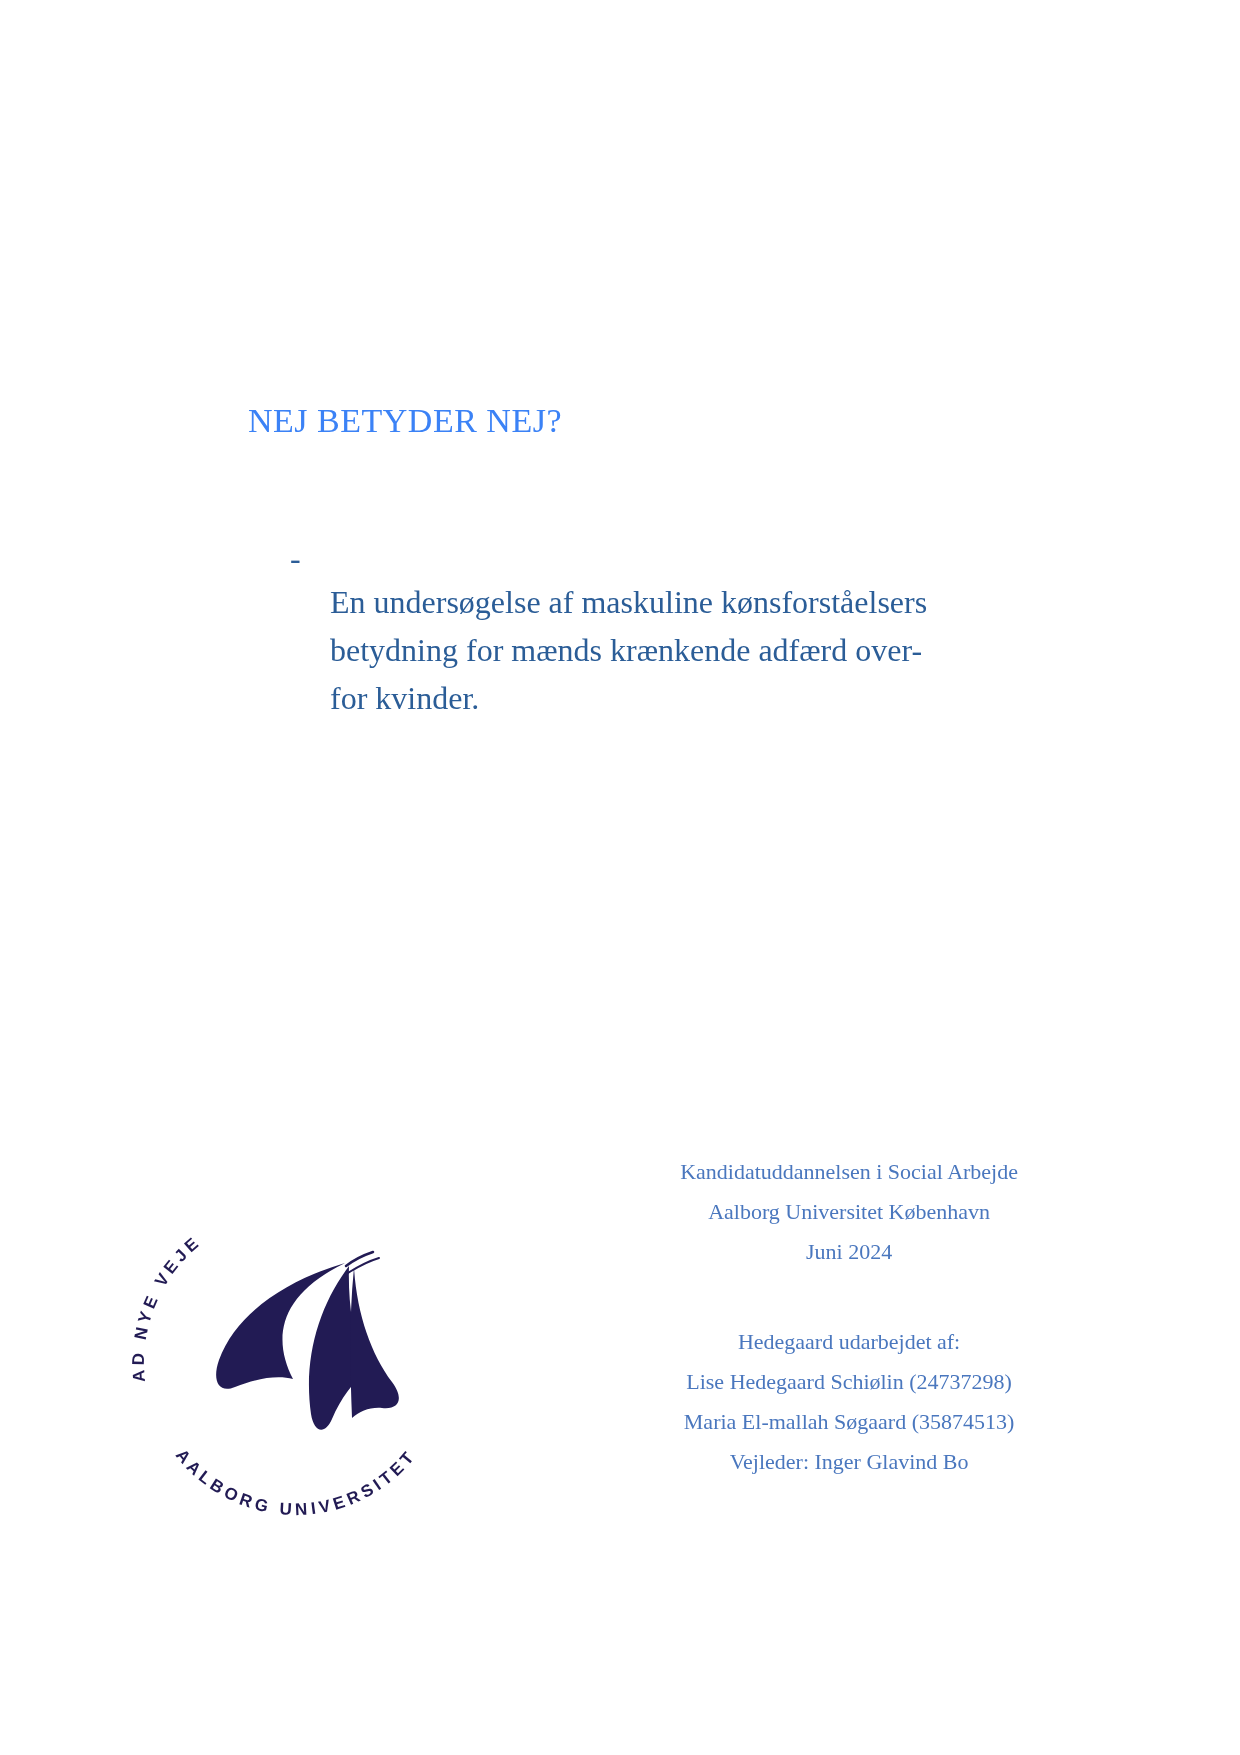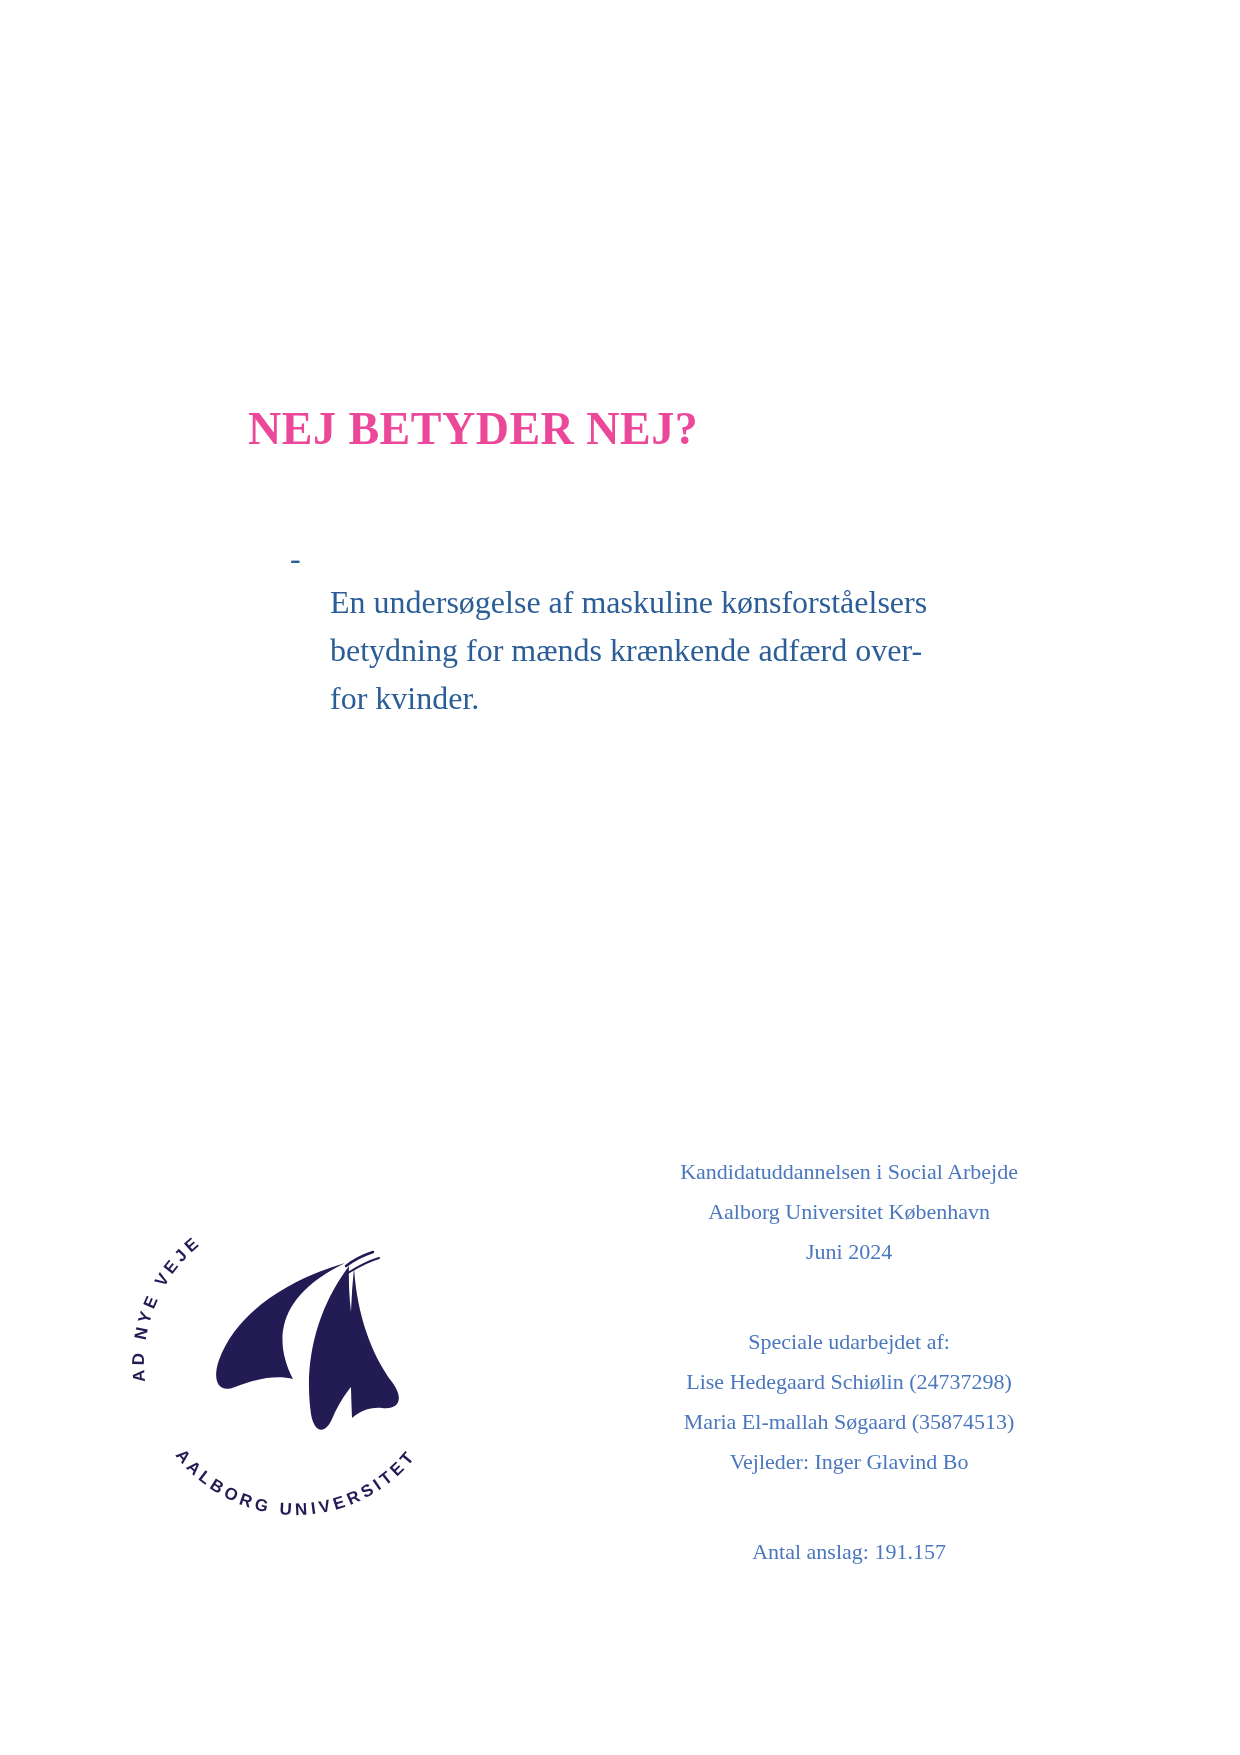--- a/index.html
+++ b/index.html
@@ -11,24 +11,24 @@
     background: #ffffff;
     overflow: hidden;
     font-family: "Liberation Serif", "DejaVu Serif", serif;
   }
 
   .doc-title {
     position: absolute;
     left: 248px;
     top: 402px;
     margin: 0;
-    font-size: 46px;
-    font-weight: bold;
+    font-size: 34px;
+    font-weight: normal;
     letter-spacing: 0.5px;
-    color: #ec4899;
+    color: #3b82f6;
     white-space: nowrap;
   }
 
   .subtitle {
     position: absolute;
     left: 290px;
     top: 534px;
     display: flex;
     align-items: flex-start;
     color: #2b5d97;
@@ -82,25 +82,24 @@
       <div>En undersøgelse af maskuline kønsforståelsers</div>
       <div>betydning for mænds krænkende adfærd over-</div>
       <div>for kvinder.</div>
     </div>
   </div>
 
   <div class="info-block">
     <div>Kandidatuddannelsen i Social Arbejde</div>
     <div>Aalborg Universitet København</div>
     <div>Juni 2024</div>
-    <div class="gap-before">Speciale udarbejdet af:</div>
+    <div class="gap-before">Hedegaard udarbejdet af:</div>
     <div>Lise Hedegaard Schiølin (24737298)</div>
     <div>Maria El-mallah Søgaard (35874513)</div>
     <div>Vejleder: Inger Glavind Bo</div>
-    <div class="gap-before">Antal anslag: 191.157</div>
   </div>
 
   <div class="logo">
     <svg viewBox="0 0 344 344" xmlns="http://www.w3.org/2000/svg">
       <defs>
         <path id="arcTop" d="M 50.5 262.2 A 152 152 0 0 1 148.6 25.3" fill="none"></path>
         <path id="arcBottom" d="M 37.3 239.3 A 152 152 0 0 0 312.7 239.3" fill="none"></path>
       </defs>
 
       <g fill="#221b54" stroke="none">

